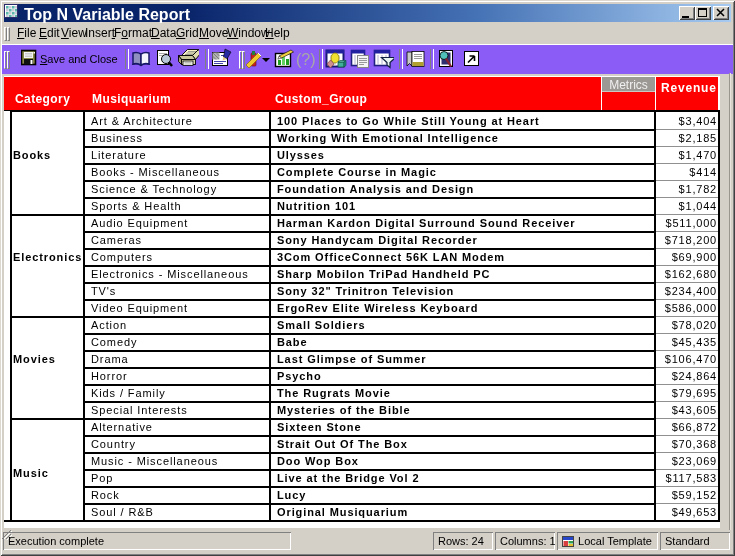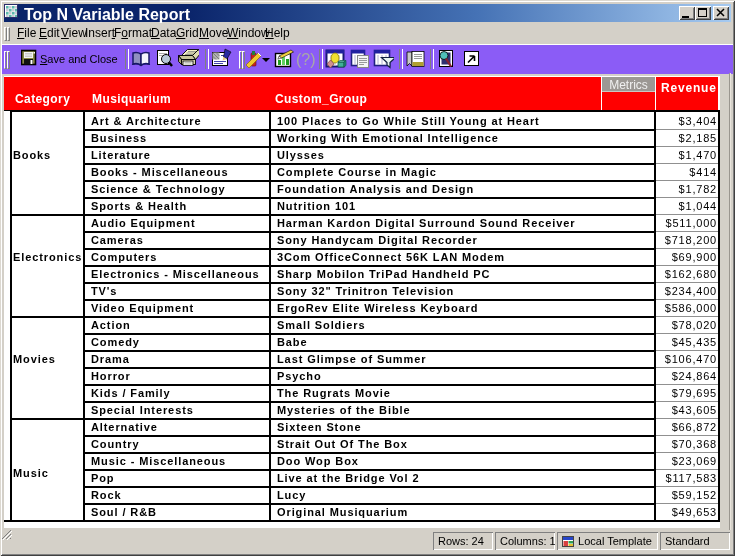--- a/index.html
+++ b/index.html
@@ -13,21 +13,21 @@
 .tbtn svg{position:absolute;left:0;top:0}
 .menu{left:2px;top:23px;width:731px;height:21px;background:#d4d0c8}
 .grip{width:1px;height:12px;border-top:1px solid #fff;border-left:1px solid #fff;border-right:1px solid #808080;border-bottom:1px solid #808080}
 .mi{top:3px;color:#000;font-size:12px}
 .tool{left:2px;top:44px;width:731px;height:29px;background:#8b5cf6;border-top:1px solid #fff}
 .sep{top:4px;width:2px;height:20px;border-left:1px solid #808080;border-right:1px solid #fff}
 .ticon{position:absolute;top:3px;width:22px;height:22px}
 .savetxt{left:38px;top:8px;color:#000}
 .row{left:11px;width:707px;height:17px;background:#fff}
 .t{color:#000;white-space:nowrap;line-height:11px}
-.sub{left:91px;font-weight:bold;letter-spacing:0.9px}
+.sub{left:91px;font-weight:normal;letter-spacing:0.9px}
 .grp{left:277px;font-weight:bold;letter-spacing:0.9px}
 .rev{left:600px;width:117px;text-align:right;letter-spacing:0.8px}
 .cat{left:13px;font-weight:bold;letter-spacing:0.9px}
 .hl{height:2px;background:#000}
 .gl{height:1px;background:#909090}
 .vl{width:2px;background:#000}
 .wh{color:#fff;font-weight:bold;font-size:12px;letter-spacing:0.4px}
 .status{left:2px;top:530px;width:731px;height:22px;background:#d4d0c8}
 .cell{top:2px;height:18px;box-shadow:inset 1px 1px 0 #808080, inset -1px -1px 0 #ffffff;color:#000;padding:3px 0 0 5px;box-sizing:border-box;font-size:11px;position:absolute;white-space:nowrap;overflow:hidden}
 </style></head><body>
@@ -366,20 +366,21 @@
 <div class="gl" style="left:656px;top:503px;width:62px"></div>
 <div class="hl" style="left:4px;top:520px;width:716px"></div>
 <div class="vl" style="left:10px;top:111px;height:409px"></div>
 <div class="vl" style="left:83px;top:111px;height:409px"></div>
 <div class="vl" style="left:269px;top:111px;height:409px"></div>
 <div class="vl" style="left:654px;top:111px;height:409px"></div>
 <div class="vl" style="left:718px;top:111px;height:409px"></div>
 <div style="left:729px;top:73px;width:1px;height:457px;background:#9a968f"></div>
 <div style="left:730px;top:73px;width:1px;height:457px;background:#e8e4dc"></div>
 <div class="status">
+ <div class="cell" style="left:1px;width:288px">Execution complete</div>
  <div class="cell" style="left:431px;width:60px">Rows: 24</div>
  <div class="cell" style="left:493px;width:60px">Columns: 1</div>
  <div class="cell" style="left:555px;width:101px"><svg width="13" height="11" style="position:static;vertical-align:-2px">
         <rect x="0.5" y="0.5" width="11" height="10" fill="#fff" stroke="#444"></rect>
         <rect x="1" y="1" width="10" height="3" fill="#2846c8"></rect>
         <rect x="1.5" y="5" width="4.5" height="5" fill="#d84040"></rect>
         <rect x="6.5" y="5" width="4.5" height="2.5" fill="#30a050"></rect>
         <rect x="6.5" y="8" width="4.5" height="2" fill="#e8c030"></rect>
       </svg> Local Template</div>
  <div class="cell" style="left:658px;width:70px">Standard</div>

